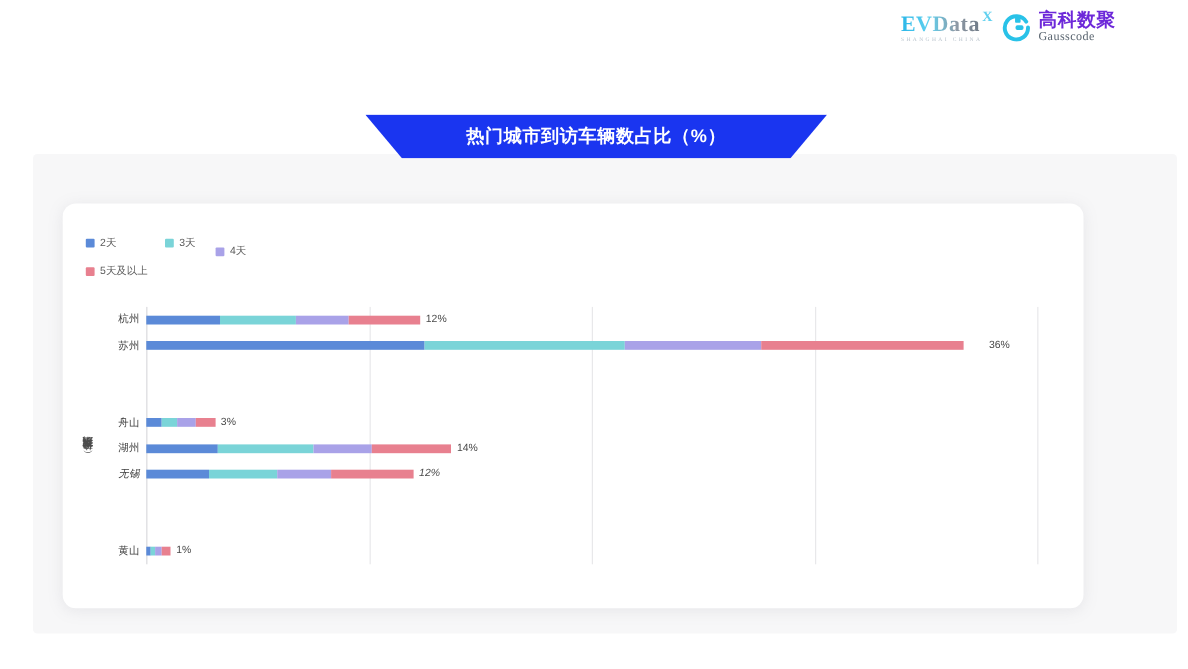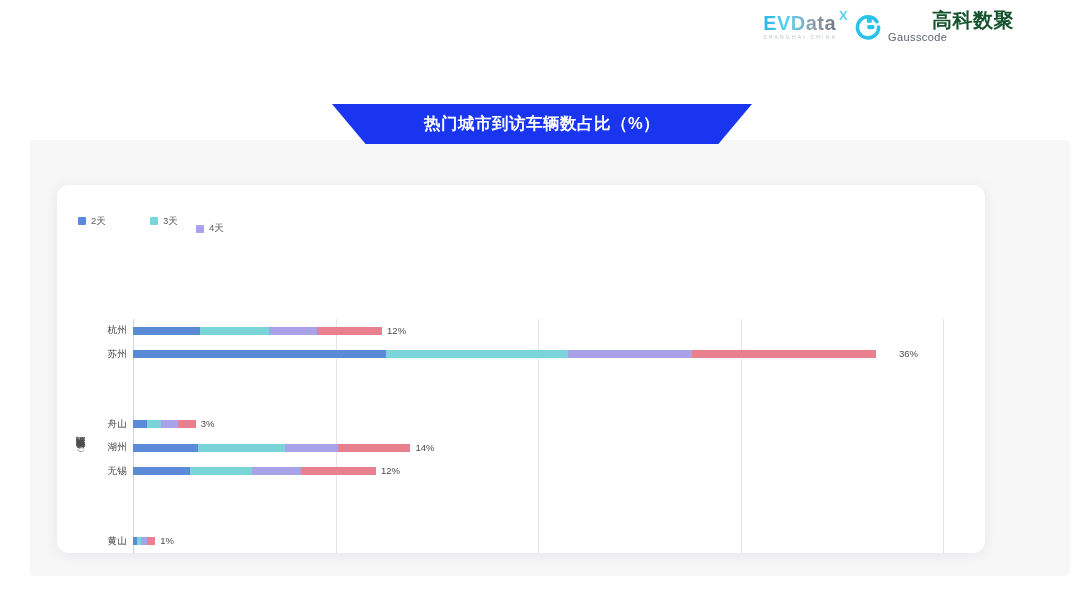--- a/index.html
+++ b/index.html
@@ -12,20 +12,21 @@
     overflow: hidden;
     position: relative;
   }
 
   
   #logo-bar {
     position: absolute;
     top: 0; left: 0;
     width: 1028px;
     height: 50px;
+    font-family: Liberation Serif, serif;
   }
   #logo-group {
     position: absolute;
     right: 14px;
     top: 10px;
     display: flex;
     align-items: center;
     gap: 18px;
   }
   .evdata-logo {
@@ -62,25 +63,24 @@
     text-transform: uppercase;
   }
   .gauss-logo {
     display: flex;
     align-items: center;
     gap: 7px;
   }
   .gauss-mark { width: 26px; height: 26px; display: block; }
   .gauss-text { display: flex; flex-direction: column; line-height: 1.08; }
   .gauss-cn {
-    font-size: 20px;
+    font-size: 17px;
     font-weight: 700;
-    color: #14532d;
+    color: #6d28d9;
     letter-spacing: 0.5px;
-    margin-left: 44px;
   }
   .gauss-en {
     font-size: 11px;
     color: #5a6570;
     letter-spacing: 0.4px;
   }
 
   
   #title-banner {
     position: absolute;
@@ -155,21 +155,20 @@
     flex: 0 0 auto;
   }
 
   
   #plot {
     position: absolute;
     left: 0;
     top: 0;
     width: 928px;
     height: 368px;
-    margin-top: 40px;
   }
   #y-axis-title {
     position: absolute;
     left: 17px;
     top: 145px;
     width: 14px;
     height: 170px;
     font-size: 9.5px;
     color: #4d4d4d;
     writing-mode: vertical-rl;
@@ -284,20 +283,24 @@
         <span>2天</span>
       </div>
       <div class="legend-item li-1">
         <span class="legend-swatch" style="background: rgb(122, 212, 216);"></span>
         <span>3天</span>
       </div>
       <div class="legend-item li-2">
         <span class="legend-swatch" style="background: rgb(169, 162, 232);"></span>
         <span>4天</span>
       </div>
+      <div class="legend-item li-3">
+        <span class="legend-swatch" style="background: rgb(232, 128, 143);"></span>
+        <span>5天及以上</span>
+      </div>
     </div>
 
   <div id="plot">
     <div id="y-axis-title">热搜城市排名（从上到下）</div>
     <div id="grid-layer">
         <div class="axis-line" style="left: 0px;"></div>
         <div class="gridline" style="left: 202.5px;"></div>
         <div class="gridline" style="left: 405px;"></div>
         <div class="gridline" style="left: 607.5px;"></div>
         <div class="gridline" style="left: 810px;"></div>
@@ -336,21 +339,21 @@
         <div class="bar-row" style="top: 117px;">
           <div class="row-label">湖州</div>
           <div class="bar-track">
             <div class="seg" style="width: 64.8px; background: rgb(91, 138, 216);"></div>
             <div class="seg" style="width: 87.075px; background: rgb(122, 212, 216);"></div>
             <div class="seg" style="width: 52.65px; background: rgb(169, 162, 232);"></div>
             <div class="seg" style="width: 72.9px; background: rgb(232, 128, 143);"></div>
           </div>
           <div class="bar-value" style="left: 358.425px;">14%</div>
         </div>
-        <div class="bar-row" style="top: 140.4px;">
+        <div class="bar-row" style="top: 140.4px; font-style: italic;">
           <div class="row-label">无锡</div>
           <div class="bar-track">
             <div class="seg" style="width: 56.7px; background: rgb(91, 138, 216);"></div>
             <div class="seg" style="width: 62.775px; background: rgb(122, 212, 216);"></div>
             <div class="seg" style="width: 48.6px; background: rgb(169, 162, 232);"></div>
             <div class="seg" style="width: 74.925px; background: rgb(232, 128, 143);"></div>
           </div>
           <div class="bar-value" style="left: 324px;">12%</div>
         </div>
         <div class="bar-row" style="top: 210.6px;">

